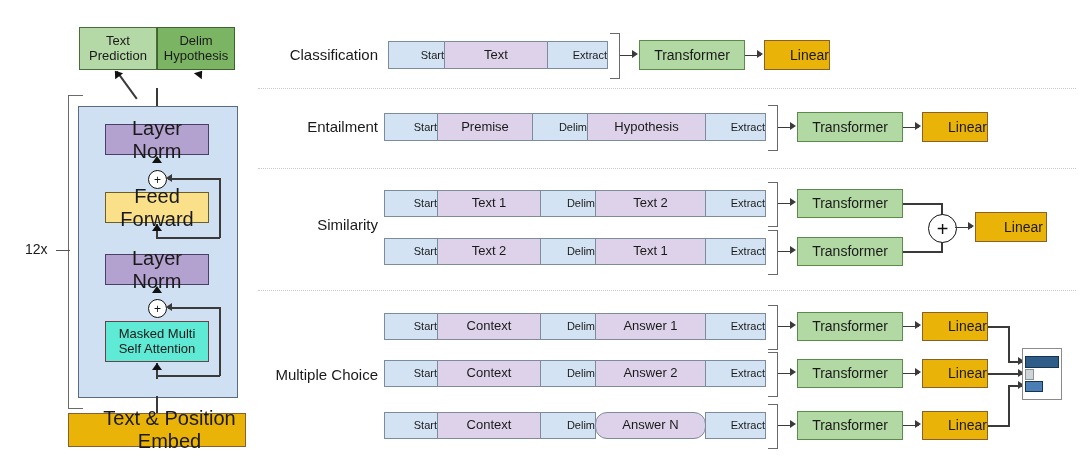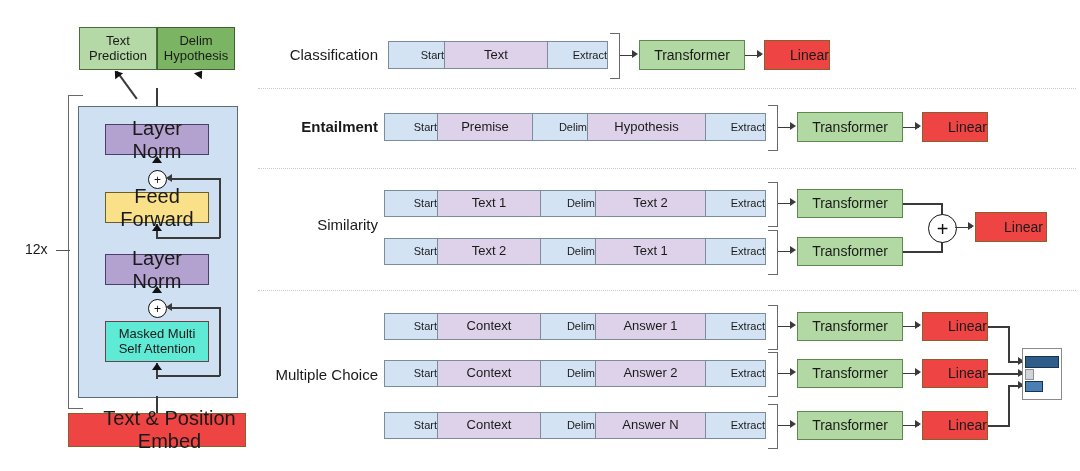--- a/index.html
+++ b/index.html
@@ -10,21 +10,21 @@
   .box{position:absolute;box-sizing:border-box;border:1.5px solid #4a4a4a;
        display:flex;align-items:center;justify-content:center;
        text-align:center;line-height:1.15;}
 
   .c-green-light{background:#b4d8a6;border-color:#4a6b3d;}
   .c-green-dark {background:#7bb563;border-color:#3f6130;}
   .c-green-tf   {background:#b2d9a3;border-color:#5c8a4a;}
   .c-purple     {background:#b3a2cf;border-color:#4a3f66;}
   .c-yellow     {background:#fbe08a;border-color:#6b5f28;}
   .c-pink       {background:#5eead4;border-color:#6b4049;}
-  .c-orange     {background:#ef4444;border-color:#8a5f2e;padding-left:25px;}
+  .c-orange     {background:#eab308;border-color:#8a5f2e;padding-left:25px;}
   .c-tok-blue   {background:#d3e3f3;border-color:#7d8c9c;justify-content:flex-end;}
   .c-tok-purple {background:#ddd2ea;border-color:#7d8c9c;}
 
   .stack-panel{position:absolute;background:#cfe0f2;border:1.5px solid #5a6b80;}
 
   
   .row-label{position:absolute;font-size:15px;color:#1a1a1a;white-space:nowrap;
              text-align:right;}
   .mult-label{position:absolute;font-size:14px;color:#1a1a1a;}
   .tok{font-size:11px;}
@@ -174,21 +174,21 @@
   <span class="tf">Transformer</span>
   </div>
 
 <div class="ln lnh" style="left:745px;top:54.5px;width:16px;"></div>
 <div class="arrow-r" style="left:757px;top:50px;"></div>
 
 <div class="box c-orange" style="left:764px;top:40px;width:66px;height:30px;">
   <span class="tf">Linear</span>
   </div>
 
-<div class="row-label" style="left:268px;top:118px;width:110px;font-weight:bold;">Entailment</div>
+<div class="row-label" style="left:268px;top:118px;width:110px;">Entailment</div>
 
 <div class="box c-tok-blue" style="left:384px;top:113px;width:54px;height:28px;">
   <span class="tok">Start</span>
   </div>
 <div class="box c-tok-purple" style="left:437px;top:113px;width:96px;height:28px;">
   <span class="tok-big">Premise</span>
   </div>
 <div class="box c-tok-blue" style="left:532px;top:113px;width:56px;height:28px;">
   <span class="tok">Delim</span>
   </div>
@@ -342,21 +342,21 @@
 
 <div class="box c-tok-blue" style="left:384px;top:412px;width:54px;height:27px;">
   <span class="tok">Start</span>
   </div>
 <div class="box c-tok-purple" style="left:437px;top:412px;width:104px;height:27px;">
   <span class="tok-big">Context</span>
   </div>
 <div class="box c-tok-blue" style="left:540px;top:412px;width:56px;height:27px;">
   <span class="tok">Delim</span>
   </div>
-<div class="box c-tok-purple" style="left:595px;top:412px;width:111px;height:27px;">
+<div class="box c-tok-purple" style="left:595px;top:412px;width:111px;height:27px;border-radius:12px;">
   <span class="tok-big">Answer N</span>
   </div>
 <div class="box c-tok-blue" style="left:705px;top:412px;width:61px;height:27px;">
   <span class="tok">Extract</span>
   </div>
 
 <div class="brk" style="left:768px;top:404px;width:9px;height:43px;"></div>
 <div class="ln lnh" style="left:778px;top:424.5px;width:15px;"></div>
 <div class="arrow-r" style="left:790px;top:420px;"></div>
 

